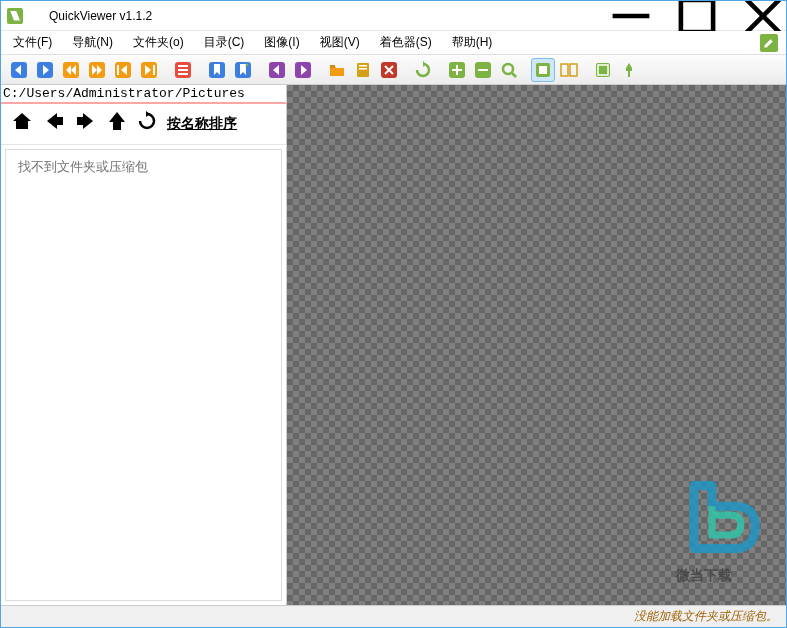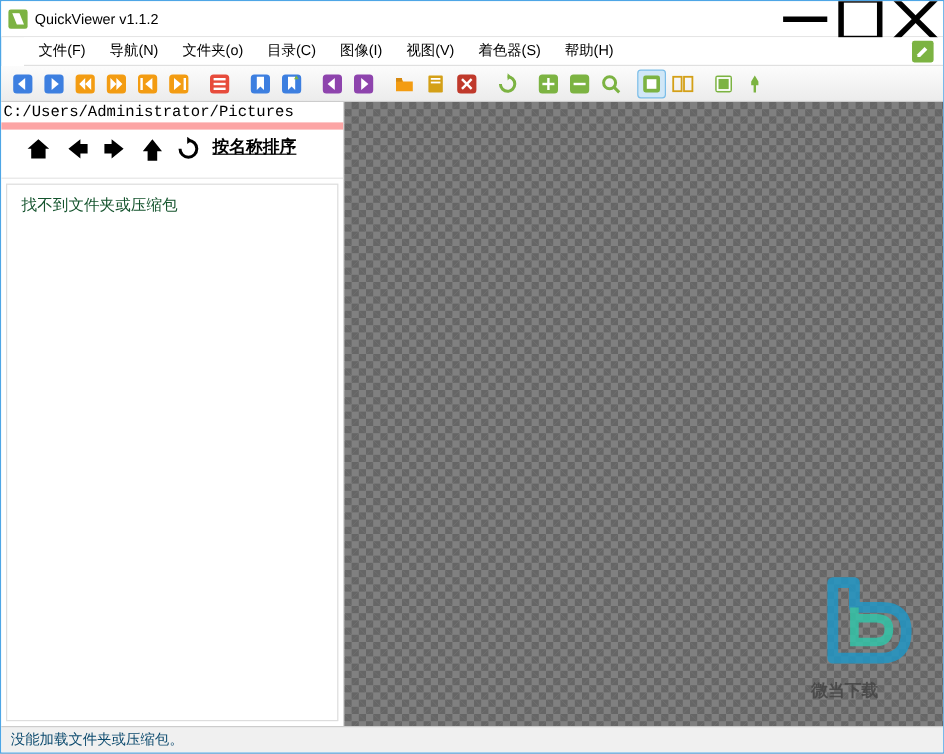--- a/index.html
+++ b/index.html
@@ -14,20 +14,21 @@
   display: flex;
   flex-direction: column;
 }
 .titlebar {
   height: 30px;
   background: #fff;
   display: flex;
   align-items: center;
   padding-left: 6px;
   border-bottom: 1px solid #e5e5e5;
+  gap: 20px;
 }
 .titlebar .app-icon {
   width: 16px; height: 16px;
   margin-right: 6px;
   background: #7cb342;
   border-radius: 2px;
   position: relative;
 }
 .titlebar .app-icon::after {
   content: "";
@@ -43,21 +44,20 @@
   color: #000;
 }
 .menubar {
   height: 24px;
   display: flex;
   align-items: center;
   padding: 0 4px;
   gap: 4px;
   background: #fff;
   border-bottom: 1px solid #e0e0e0;
-  margin-left: 19px;
 }
 .menu-item {
   padding: 2px 8px;
   font-size: 12px;
   cursor: default;
 }
 .menubar .flex { flex: 1; }
 .edit-icon {
   width: 18px; height: 18px;
   background: #7cb342;
@@ -101,46 +101,48 @@
   font-size: 13px;
   padding: 0 2px;
   color: #333;
   background: #f5f5f5;
 }
 .folder-path {
   font-family: "Courier New", monospace;
   font-size: 13px;
   padding: 1px 2px;
   color: #000;
-  border-bottom: 6px solid #fca5a5;
+  border-bottom: 2px solid #fca5a5;
 }
 .navbar {
   display: flex;
-  padding: 6px 20px;
+  align-items: center;
+  padding: 6px 10px;
   gap: 10px;
   border-bottom: 1px solid #e5e5e5;
+  font-family: Liberation Mono, monospace;
 }
 .nav-icon {
   font-size: 20px;
   font-weight: bold;
   cursor: pointer;
   color: #000;
 }
 .sort-label {
   font-size: 14px;
   font-weight: bold;
   text-decoration: underline;
   cursor: pointer;
   color: #000;
 }
 .filelist {
   flex: 1;
   padding: 8px 12px;
   font-size: 13px;
-  color: #14532d;
+  color: #737373;
   border: 1px solid #ddd;
   margin: 4px;
 }
 .viewport {
   flex: 1;
   position: relative;
   background-color: #808080;
   background-image:
     linear-gradient(45deg, #666 25%, transparent 25%),
     linear-gradient(-45deg, #666 25%, transparent 25%),
@@ -164,24 +166,25 @@
   color: #444;
   font-weight: bold;
   margin-top: 2px;
 }
 .statusbar {
   height: 22px;
   background: #f0f0f0;
   border-top: 1px solid #ccc;
   display: flex;
   align-items: center;
-  justify-content: flex-start;
+  justify-content: flex-end;
   padding: 0 8px;
   font-size: 12px;
-  color: #0c4a6e;
+  color: #a16207;
+  font-style: italic;
 }
 </style>
 </head>
 <body>
 
 <div class="titlebar">
   <div class="app-icon"></div>
   <div class="title">QuickViewer v1.1.2</div>
   <div class="spacer"></div>
   <div class="win-btn">

